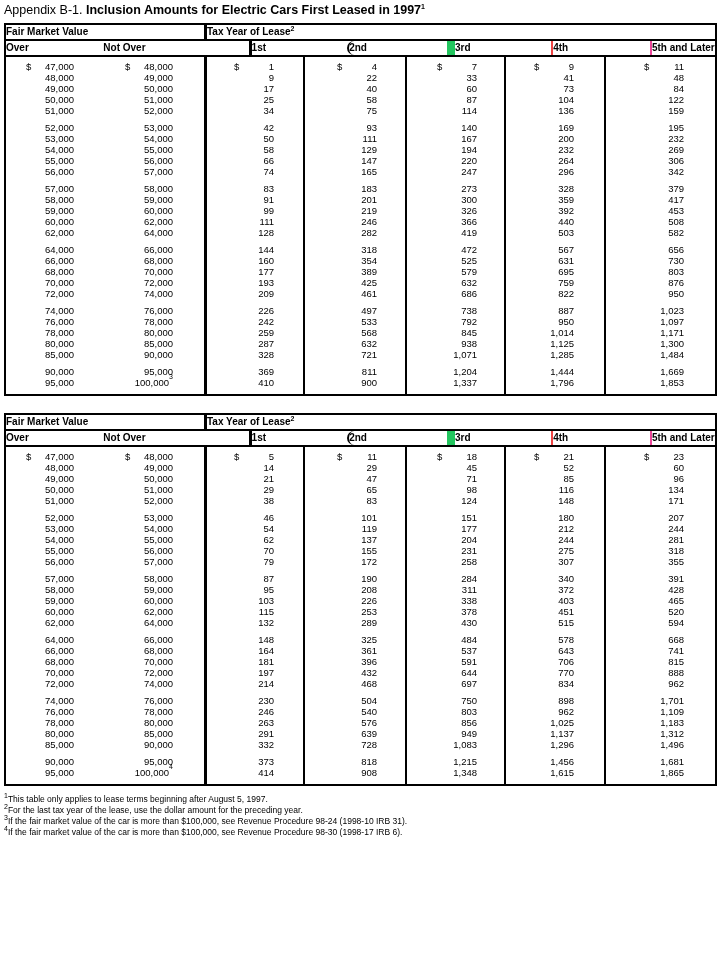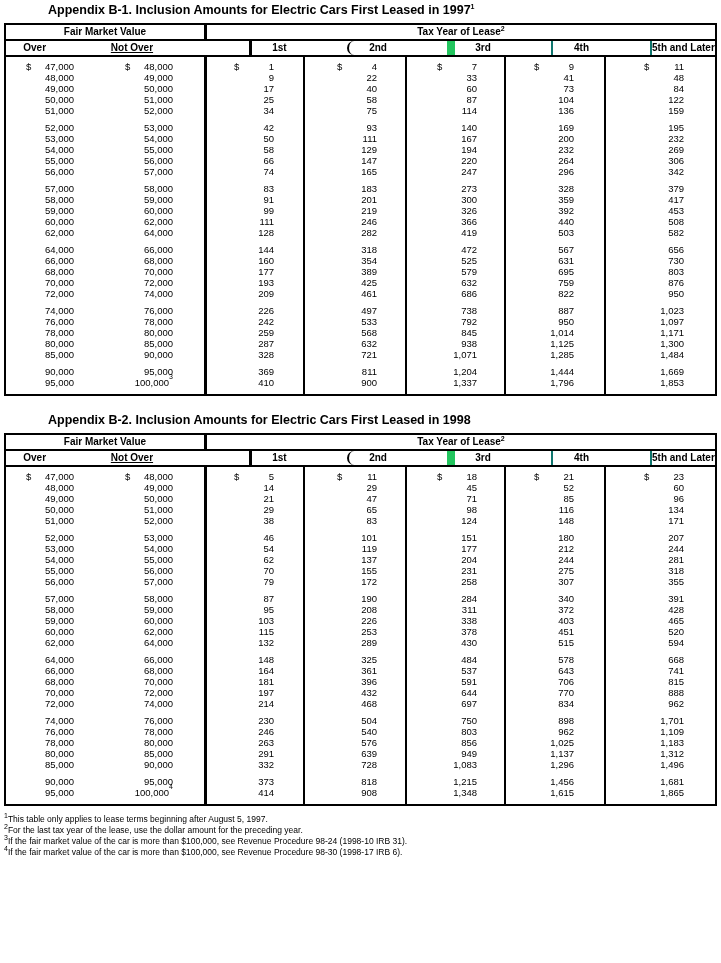--- a/index.html
+++ b/index.html
@@ -6,38 +6,38 @@
   body{
     width:721px;height:963px;background:#fff;color:#000;
     font-family:"Liberation Sans", sans-serif;
     -webkit-font-smoothing:none;
   }
   .page{position:relative;width:721px;height:963px;overflow:hidden;}
   .appendix{margin-left:4px;}
   .a1{padding-top:3px;}
   .a2{margin-top:17px;}
   .title{font-size:12.5px;font-weight:700;margin:0 0 5px 0;line-height:15px;}
-  .tprefix{font-weight:700;margin-left:44px;}
+  .tprefix{font-weight:400;}
   .title sup{font-weight:700;}
 
   .table{width:709px;border:2px solid #000;}
   .hrow1{display:flex;border-bottom:2px solid #000;height:14px;}
   .hfmv{width:198px;border-right:3px solid #000;}
   .htax{flex:1;}
   .hrow1 div, .hrow2 div{
-    text-align:center;font-weight:700;font-size:10px;line-height:14px;white-space:nowrap;
+    font-weight:700;font-size:10px;line-height:14px;white-space:nowrap;
   }
   .hrow2{display:flex;border-bottom:2px solid #000;height:14px;gap:40px;}
   .hover{width:99px;}
-  .hnover{width:99px;text-decoration:underline;}
+  .hnover{width:99px;}
   .hy1{width:96px;border-left:3px solid #000;margin-left:48px;}
   .hy2{width:100px;border-left:2px solid #000;border-radius:7px;}
   .hy3{width:97px;border-left:8px solid #22c55e;}
-  .hy4{width:98px;border-left:2px solid #0f766e;}
-  .hy5{width:109px;border-left:2px solid #0f766e;}
+  .hy4{width:98px;border-left:2px solid #ef4444;}
+  .hy5{width:109px;border-left:2px solid #ec4899;}
 
   .tbody{display:flex;align-items:stretch;}
   .col{padding-top:4px;padding-bottom:6px;}
   .fmvcol{width:198px;}
   .y1{width:96px;border-left:3px solid #000;}
   .y2{width:100px;border-left:2px solid #000;}
   .y3{width:97px;border-left:2px solid #000;}
   .y4{width:98px;border-left:2px solid #000;}
   .y5{width:109px;border-left:2px solid #000;}
   .line{height:11px;line-height:11px;font-size:9.5px;display:flex;}
@@ -1171,21 +1171,20 @@
                 <span class="d"></span>
                 <span class="n">1,853</span>
               </div>
             </div>
           </div>
         </div>
     </div>
   </section>
 
   <section class="appendix a2">
-    <h2 class="title"><span class="tprefix">Appendix B-2.</span> <span class="tmain">Inclusion Amounts for Electric Cars First Leased in 1998</span><sup></sup></h2>
     <div class="table">
       <div class="hrow1">
         <div class="hfmv"><span>Fair Market Value</span></div>
         <div class="htax"><span>Tax Year of Lease</span><sup>2</sup></div>
       </div>
       <div class="hrow2">
         <div class="hover">Over</div>
         <div class="hnover">Not Over</div>
         <div class="hy1">1st</div>
         <div class="hy2">2nd</div>

